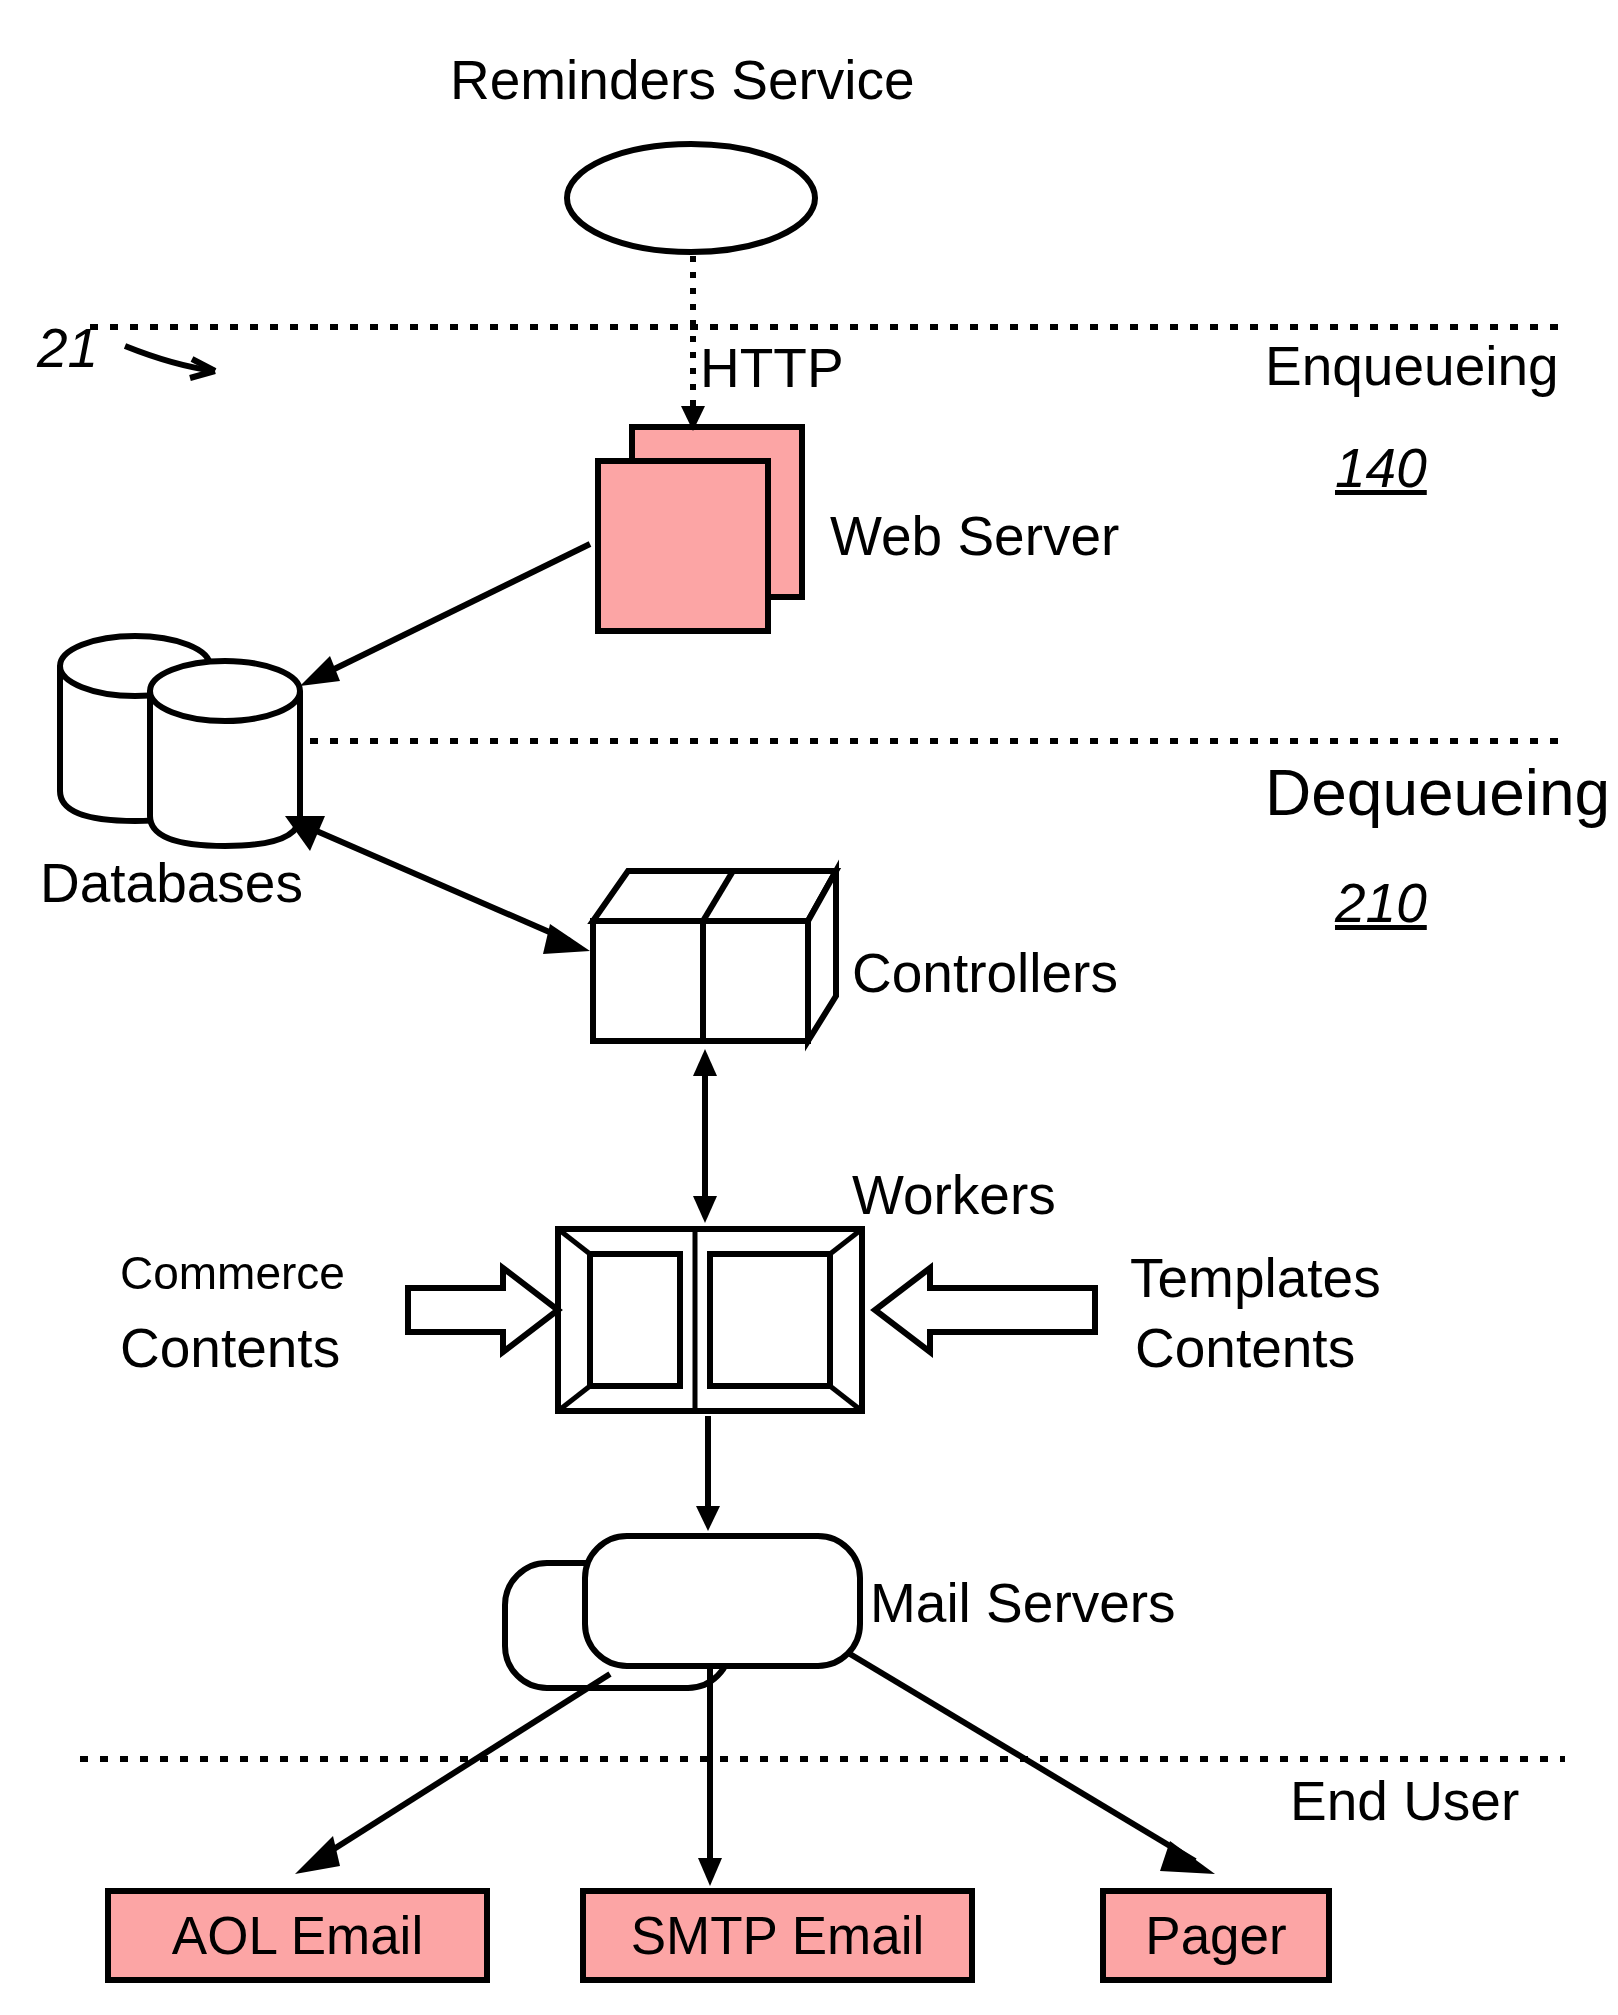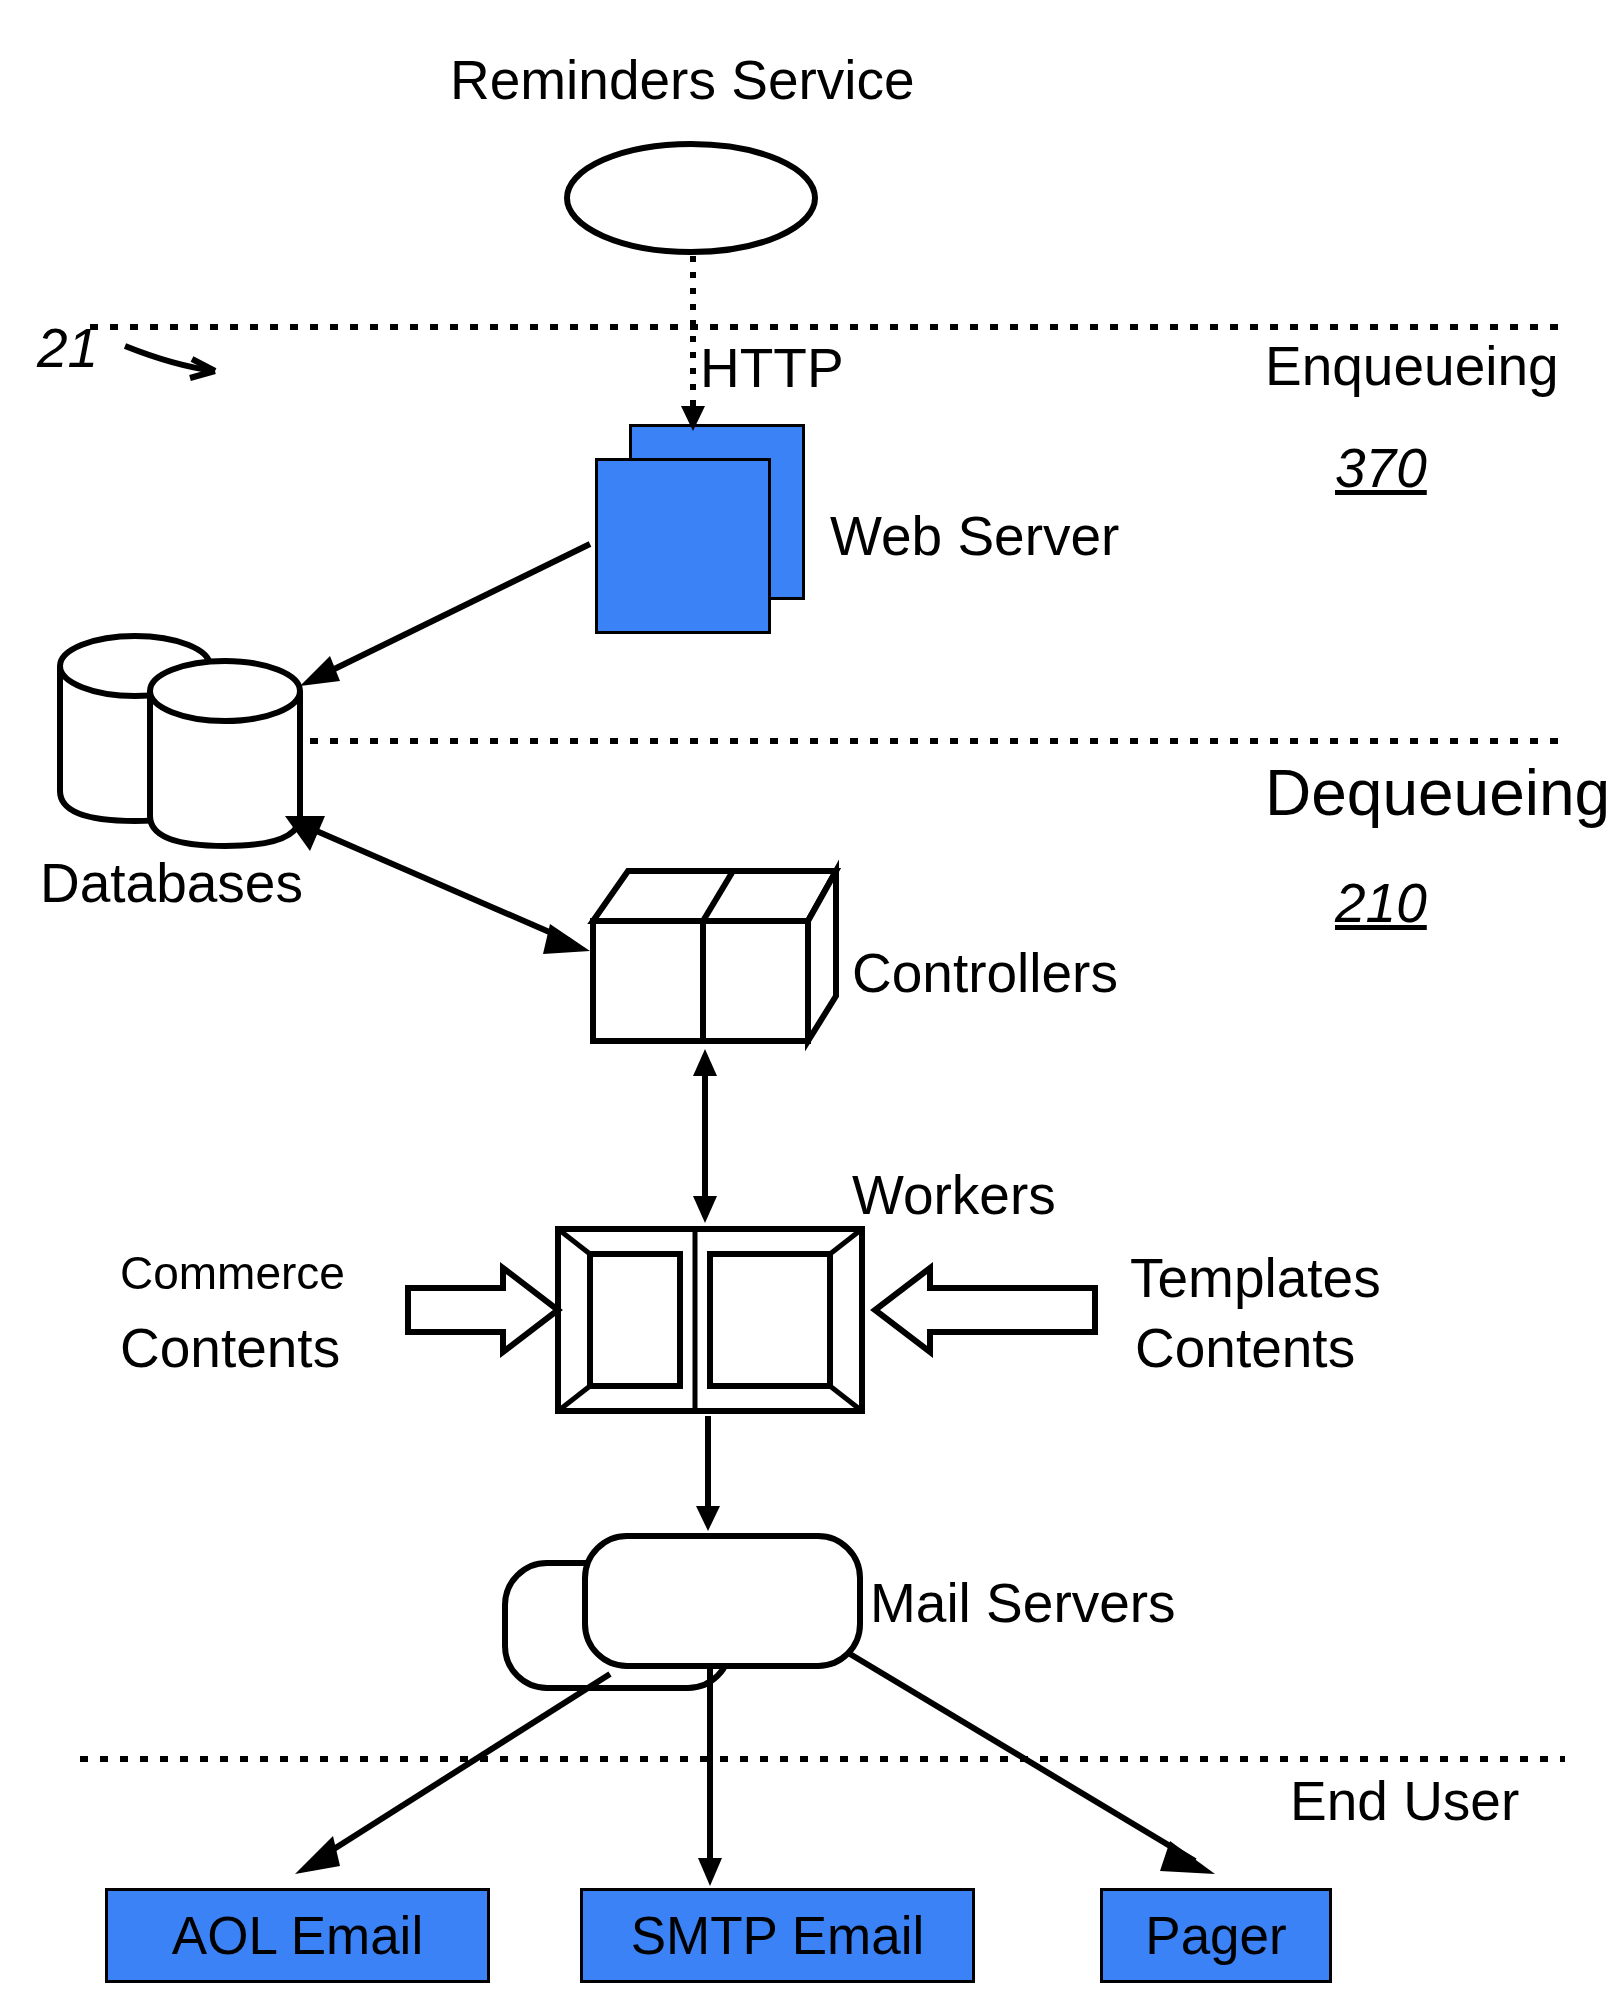--- a/index.html
+++ b/index.html
@@ -1,31 +1,31 @@
 <!DOCTYPE html>
 <html><head>
 <meta charset="utf-8">
 <style>
   html,body{margin:0;padding:0;background:#fff;}
   #stage{position:relative;width:1618px;height:2015px;font-family:Arial,Helvetica,sans-serif;margin-top:36px;}
   .txt{position:absolute;color:#000;white-space:pre;text-align:left;}
-  .box{position:absolute;border:3px solid #000000;background:#3b82f6;box-sizing:border-box;}
+  .box{position:absolute;border:6px solid #000000;background:#fca5a5;box-sizing:border-box;}
   svg{overflow:visible;}
 </style>
 </head>
 <body>
 
 <div id="stage">
 
   <span class="txt" style="left:450px;top:12px;font-size:55px;">Reminders Service</span>
 
   <span class="txt" style="left:37px;top:280px;font-size:55px;font-style:italic;">21</span>
 
   <span class="txt" style="left:1265px;top:298px;font-size:55px;">Enqueueing</span>
-  <span class="txt" style="left:1335px;top:400px;font-size:55px;font-style:italic;text-decoration:underline;">370</span>
+  <span class="txt" style="left:1335px;top:400px;font-size:55px;font-style:italic;text-decoration:underline;">140</span>
 
   <span class="txt" style="left:1265px;top:720px;font-size:64px;">Dequeueing</span>
   <span class="txt" style="left:1335px;top:835px;font-size:55px;font-style:italic;text-decoration:underline;">210</span>
 
   <span class="txt" style="left:1290px;top:1733px;font-size:55px;">End User</span>
 
   <span class="txt" style="left:617px;top:130px;font-size:55px;">Client</span>
 
   <span class="txt" style="left:700px;top:300px;font-size:55px;">HTTP</span>
 

